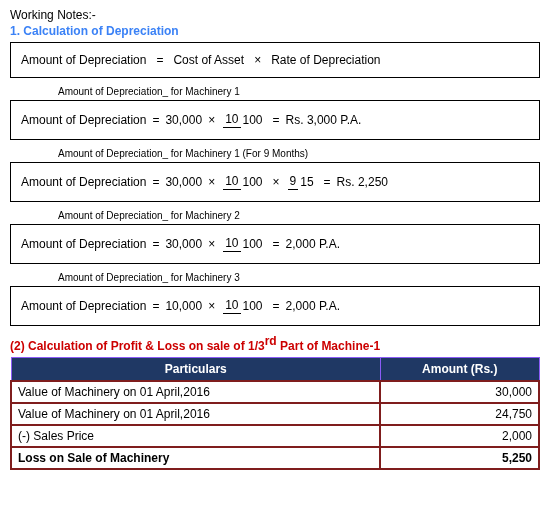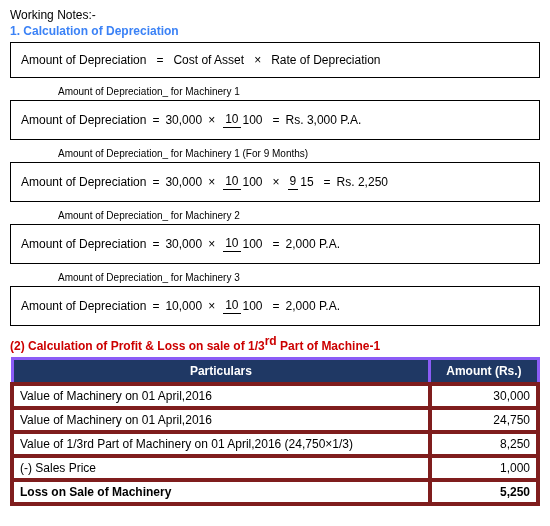--- a/index.html
+++ b/index.html
@@ -83,24 +83,24 @@
     table.pl-table {
       width: 100%;
       border-collapse: collapse;
       font-size: 12px;
     }
     table.pl-table th {
       background-color: #1f3864;
       color: #fff;
       padding: 4px 6px;
       text-align: center;
-      border: 3px solid #8b5cf6;
+      border: 1px solid #8b5cf6;
     }
     table.pl-table td {
-      border: 4px solid #7f1d1d;
+      border: 2px solid #7f1d1d;
       padding: 3px 6px;
     }
     table.pl-table td.amount {
       text-align: right;
     }
     table.pl-table tr.bold-row td {
       font-weight: bold;
     }
     .superscript {
       vertical-align: super;
@@ -205,25 +205,21 @@
   <tbody id="pl-tbody">
   <tr>
         <td>Value of Machinery on 01 April,2016</td>
         <td class="amount">30,000</td>
       </tr>
       <tr>
         <td>Value of Machinery on 01 April,2016</td>
         <td class="amount">24,750</td>
       </tr>
       <tr>
-        <td>Value of 1/3rd Part of Machinery on 01 April,2016 (24,750×1/3)</td>
-        <td class="amount">8,250</td>
-      </tr>
-      <tr>
         <td>(-) Sales Price</td>
-        <td class="amount">1,000</td>
+        <td class="amount">2,000</td>
       </tr>
       <tr class="bold-row">
         <td>Loss on Sale of Machinery</td>
         <td class="amount">5,250</td>
       </tr>
     </tbody>
 </table>
 
 </body></html>

